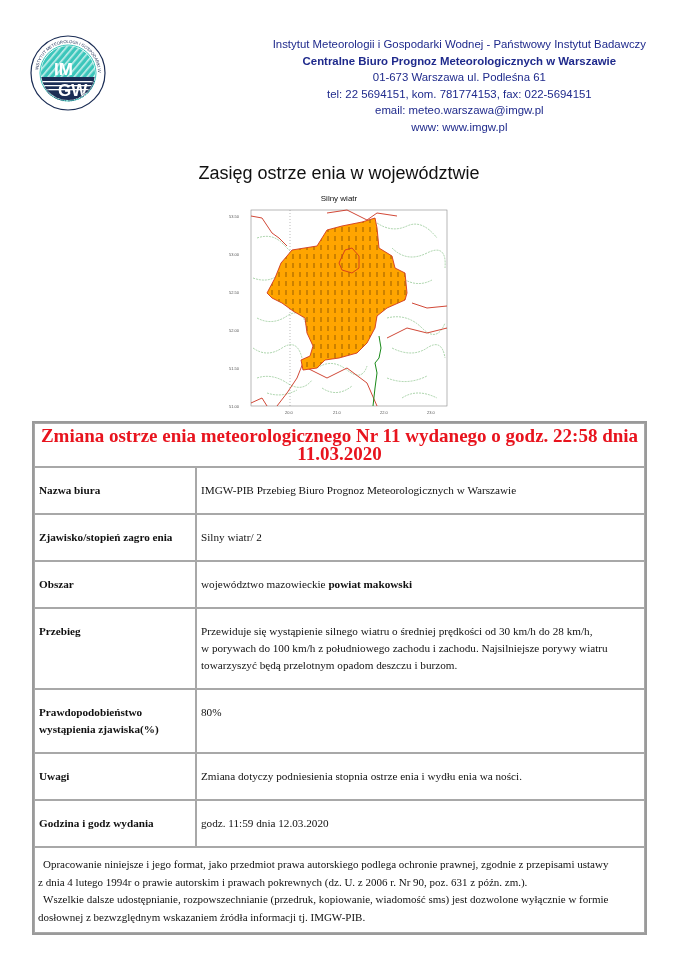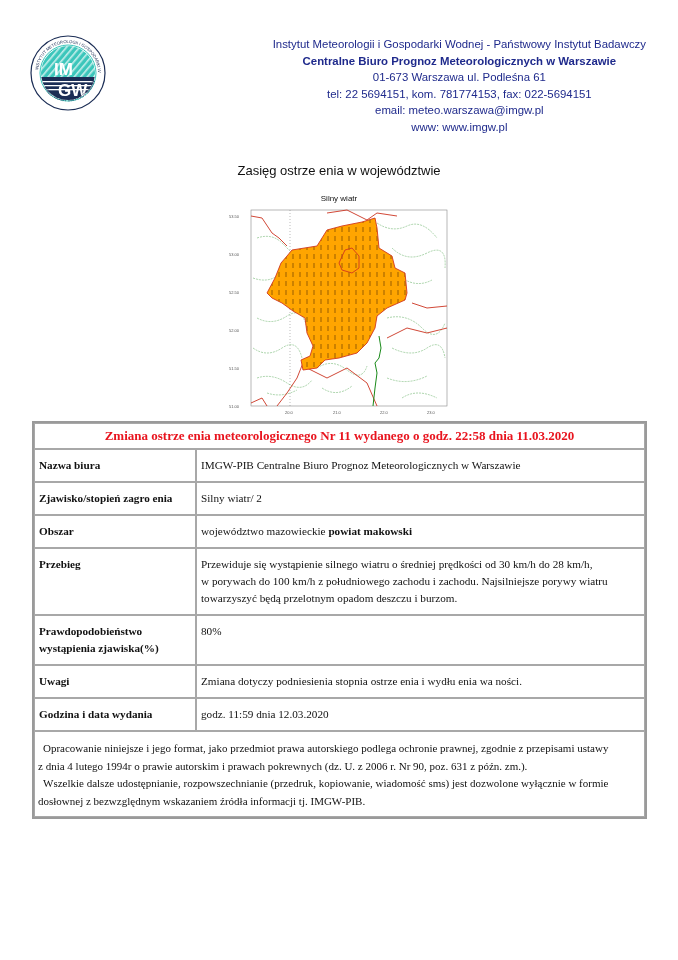--- a/index.html
+++ b/index.html
@@ -1,26 +1,26 @@
 <!DOCTYPE html>
 <html><head>
 <meta charset="utf-8">
 <style>
   html, body { margin:0; padding:0; background:#ffffff; }
   body { width:678px; height:960px; position:relative; overflow:hidden; font-family:"Liberation Serif", serif; color:#111; }
   .logo { position:absolute; left:30px; top:35px; width:76px; height:76px; }
   .header { position:absolute; right:32px; top:36px; text-align:center; font-family:"Liberation Sans", sans-serif; font-size:11.4px; line-height:16.6px; color:#1f2a8c; }
   .header .bold { font-weight:bold; }
-  .map-title { position:absolute; left:0; width:678px; top:163px; text-align:center; font-family:"Liberation Sans", sans-serif; font-size:13px; color:#111; }
+  .map-title { position:absolute; left:0; width:678px; top:163px; text-align:center; font-family:"Liberation Sans", sans-serif; font-size:18px; color:#111; }
   .map-subtitle { position:absolute; left:0; width:678px; top:194px; text-align:center; font-family:"Liberation Sans", sans-serif; font-size:8px; color:#111; }
   .map { position:absolute; left:227px; top:208px; width:222px; height:210px; }
   table.warn { position:absolute; left:32px; top:421px; width:615px; border-collapse:separate; border-spacing:0; border:2px solid #9a9a9a; }
-  table.warn td { border:1px solid #a8a8a8; font-size:11.2px; line-height:17px; vertical-align:top; padding:7px 4px; }
+  table.warn td { border:1px solid #a8a8a8; font-size:11.2px; line-height:17px; vertical-align:top; padding:14px 4px; }
   table.warn td.label { width:152px; font-weight:bold; }
-  table.warn td.title { color:#e8141e; font-weight:bold; font-size:13px; text-align:center; padding:3px; line-height:18px; }
+  table.warn td.title { color:#e8141e; font-weight:bold; font-size:19px; text-align:center; padding:3px; line-height:18px; }
   table.warn td.footer { font-size:11px; line-height:17.5px; padding:8px 3px 6px 3px; }
   .ind { padding-left:5px; }
 </style>
 </head>
 <body>
 
 <div class="logo">
   <svg width="76" height="76" viewBox="0 0 76 76">
     <defs>
       <clipPath id="inner">
@@ -123,21 +123,21 @@
   </svg>
 </div>
 
 <table class="warn">
   <tbody>
       <tr>
     <td class="title" colspan="2">Zmiana ostrze  enia meteorologicznego Nr 11 wydanego o godz. 22:58 dnia 11.03.2020</td>
   </tr>
   <tr style="height:25px">
     <td class="label">Nazwa biura</td>
-    <td>IMGW-PIB Centralne Biuro Prognoz Meteorologicznych w Warszawie</td>
+    <td>IMGW-PIB Przebieg Biuro Prognoz Meteorologicznych w Warszawie</td>
   </tr>
   <tr style="height:24px">
     <td class="label">Zjawisko/stopień zagro  enia</td>
     <td>Silny wiatr/ 2</td>
   </tr>
   <tr style="height:24px">
     <td class="label">Obszar</td>
     <td><span>województwo mazowieckie </span><b>powiat makowski</b></td>
   </tr>
   <tr style="height:55px">
@@ -153,21 +153,21 @@
       <div>Prawdopodobieństwo</div>
       <div>wystąpienia zjawiska(%)</div>
     </td>
     <td>80%</td>
   </tr>
   <tr style="height:25px">
     <td class="label">Uwagi</td>
     <td>Zmiana dotyczy podniesienia stopnia ostrze  enia i wydłu  enia wa  ności.</td>
   </tr>
   <tr style="height:25px">
-    <td class="label">Godzina i data wydania</td>
+    <td class="label">Godzina i godz wydania</td>
     <td>godz. 11:59 dnia 12.03.2020</td>
   </tr>
   <tr>
     <td class="footer" colspan="2">
       <div class="ind">Opracowanie niniejsze i jego format, jako przedmiot prawa autorskiego podlega ochronie prawnej, zgodnie z przepisami ustawy</div>
       <div>z dnia 4 lutego 1994r o prawie autorskim i prawach pokrewnych (dz. U. z 2006 r. Nr 90, poz. 631 z późn. zm.).</div>
       <div class="ind">Wszelkie dalsze udostępnianie, rozpowszechnianie (przedruk, kopiowanie, wiadomość sms) jest dozwolone wyłącznie w formie</div>
       <div>dosłownej z bezwzględnym wskazaniem źródła informacji tj. IMGW-PIB.</div>
     </td>
   </tr>

